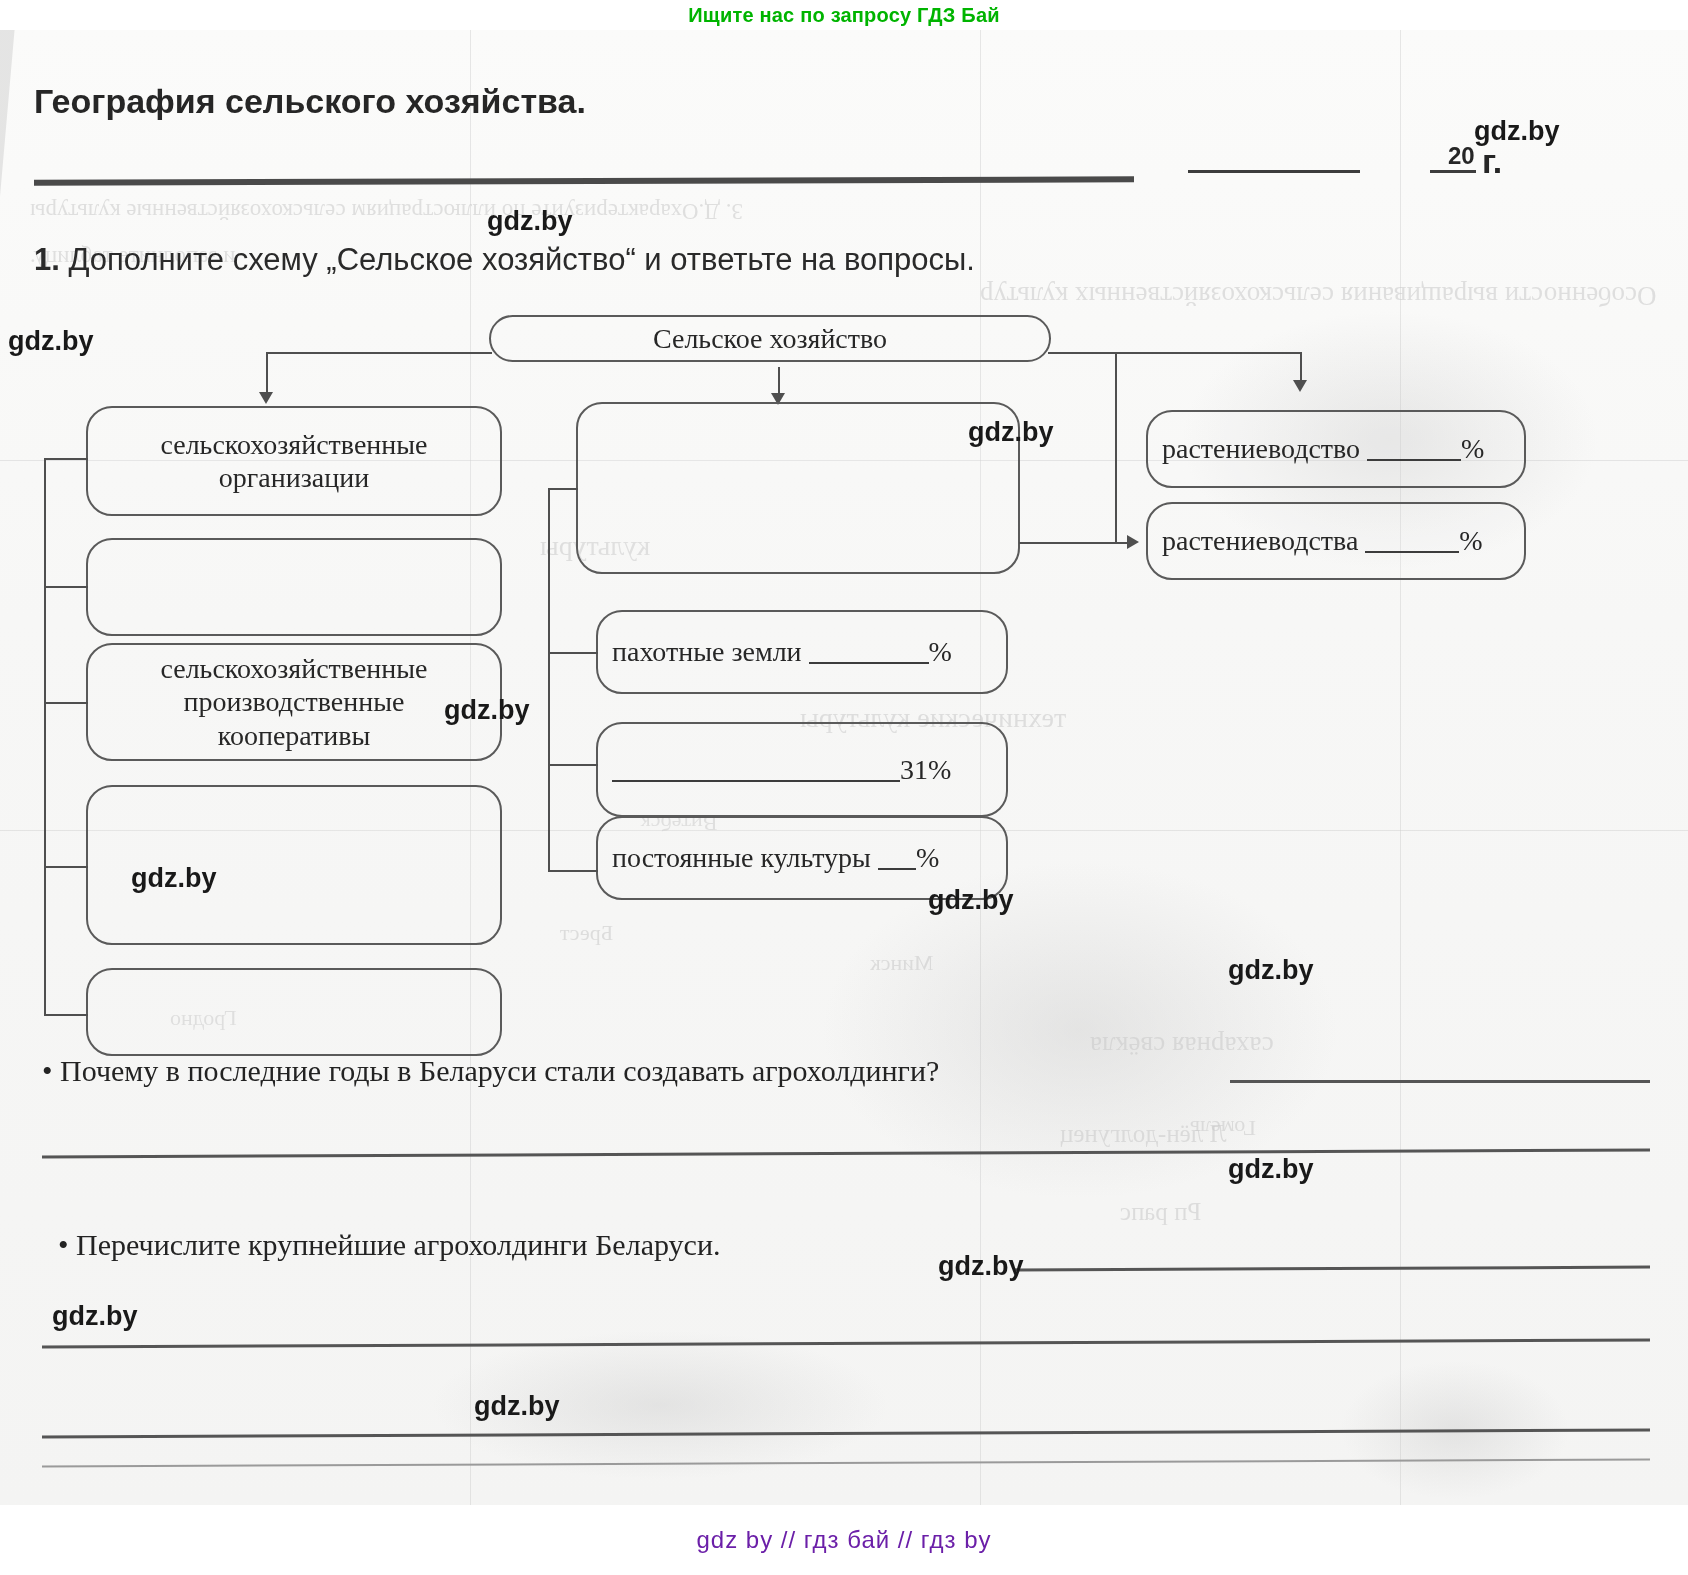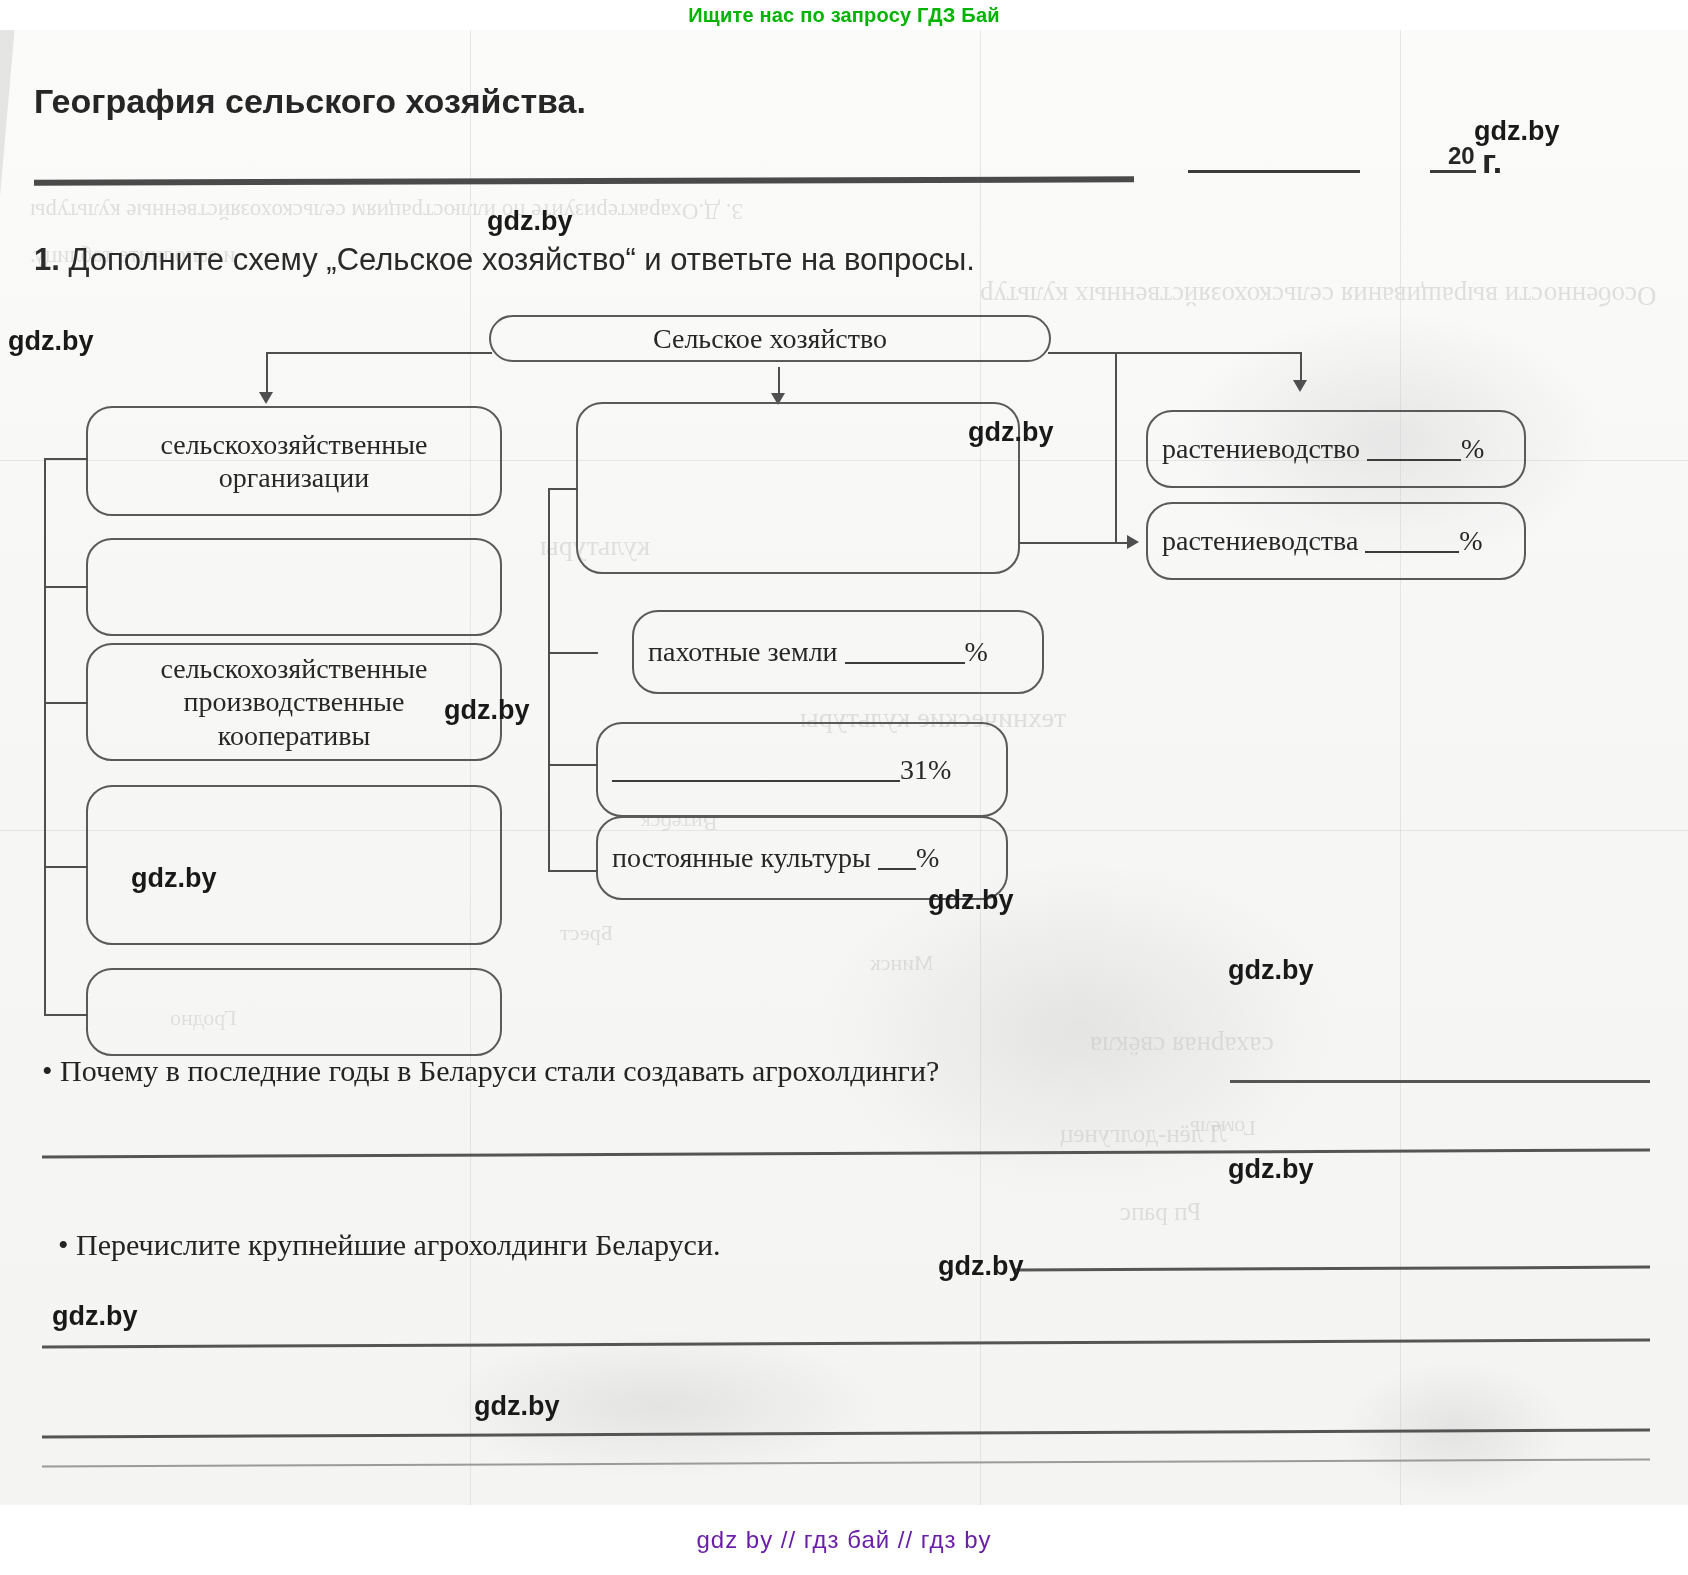--- a/index.html
+++ b/index.html
@@ -207,21 +207,21 @@
     <div class="conn h" style="left:44px;top:428px;width:44px;"></div>
     <div class="conn h" style="left:44px;top:556px;width:44px;"></div>
     <div class="conn h" style="left:44px;top:672px;width:44px;"></div>
     <div class="conn h" style="left:44px;top:836px;width:44px;"></div>
     <div class="conn h" style="left:44px;top:984px;width:44px;"></div>
 
     <div class="nodebox" style="left:576px;top:372px;width:444px;height:172px;">
       <span class="txt"></span>
     </div>
 
-    <div class="nodebox" style="left:632px;top:580px;width:412px;height:84px;">
+    <div class="nodebox" style="left:596px;top:580px;width:412px;height:84px;">
       <span class="txt" style="text-align:left;">
         <span class="lbl">пахотные земли</span>
         <span class="fill" style="width:120px;"></span><span>%</span>
       </span>
     </div>
 
     <div class="nodebox" style="left:596px;top:692px;width:412px;height:95px;">
       <span class="txt" style="text-align:left;">
         <span class="fill" style="width:288px;"></span><span>31</span><span>%</span>
       </span>

